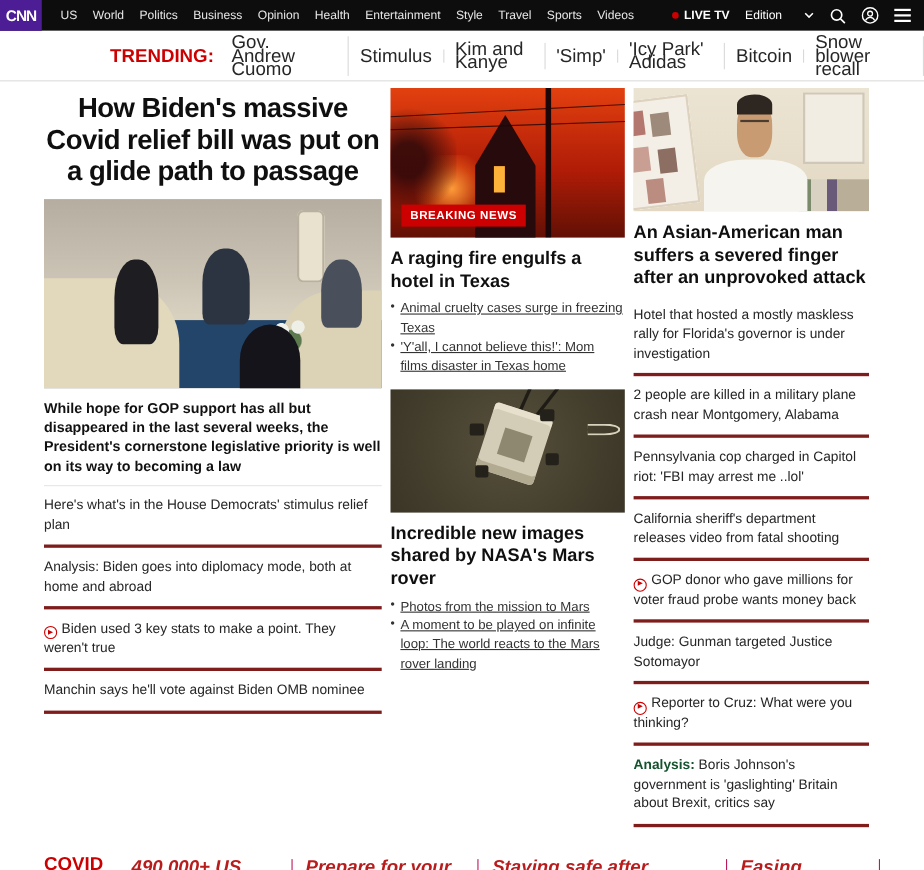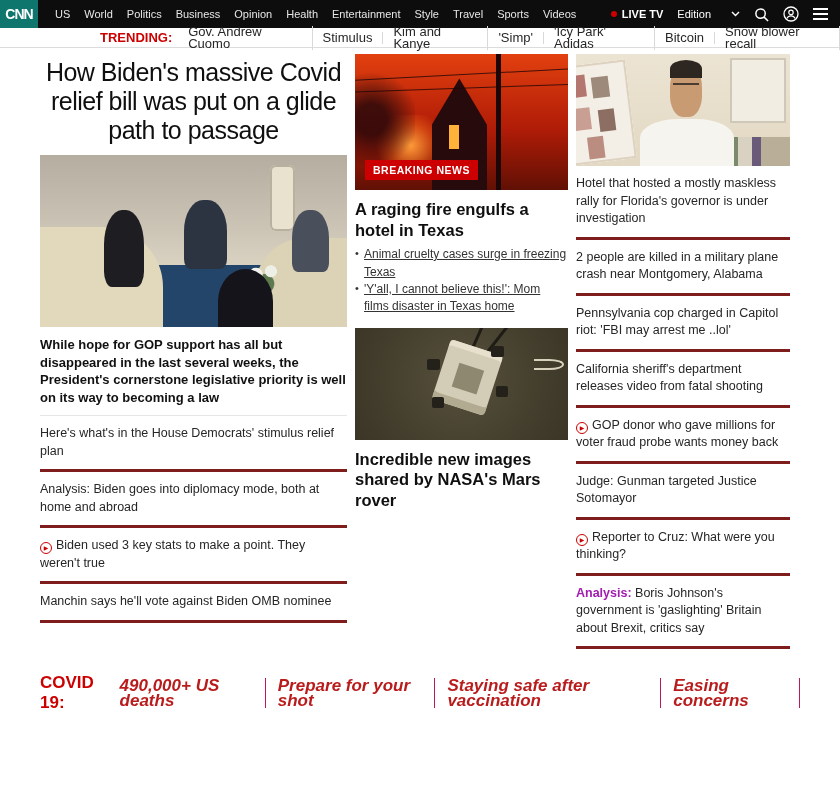--- a/index.html
+++ b/index.html
@@ -2,48 +2,48 @@
 <html><head>
 <meta charset="utf-8">
 <style>
   * { margin:0; padding:0; box-sizing:border-box; }
   html,body { width:840px; height:791px; overflow:hidden; background:#fff;
     font-family:"Liberation Sans", sans-serif; }
   a { text-decoration:none; cursor:pointer; }
 
   
   .topnav { height:28px; background:#0d0d0d; display:flex; align-items:center; }
-  .logo { width:38px; height:28px; background:#0f766e; color:#fff; font-weight:bold;
+  .logo { width:38px; height:28px; background:#4c1d95; color:#fff; font-weight:bold;
     font-size:14px; letter-spacing:-1px; display:flex; align-items:center; justify-content:center; }
   .navitems { display:flex; align-items:center; margin-left:10px; }
   .navitems a { color:#e6e6e6; font-size:11px; padding:0 7px; }
   .nav-right { margin-left:auto; display:flex; align-items:center; gap:14px; padding-right:12px; }
   .livetv { color:#fff; font-weight:bold; font-size:11px; display:flex; align-items:center; gap:5px; }
   .reddot { width:6px; height:6px; border-radius:50%; background:#cc0000; display:inline-block; }
   .edition { color:#fff; font-size:11px; display:flex; align-items:center; gap:20px; }
   .icon-btn { display:flex; align-items:center; }
   .hamburger { display:flex; flex-direction:column; gap:3px; }
   .hamburger span { width:15px; height:2px; background:#fff; display:block; }
 
   
-  .trending { height:20px; display:flex; align-items:center; font-size:13px;
+  .trending { height:46px; display:flex; align-items:center; font-size:17px;
     padding-left:100px; border-bottom:1px solid #dcdcdc; background:#fff; }
   .trending .tlabel { color:#cc0000; font-weight:bold; margin-right:6px; }
   .trending a { color:#262626; padding:0 10px; border-right:1px solid #d9d9d9; line-height:12px; }
 
   
   .main { display:grid; grid-template-columns:307px 213px 214px; column-gap:8px; padding:6px 40px 0; }
-  .lead-headline { font-size:25px; font-weight:normal; color:#0f0f0f; text-align:center;
+  .lead-headline { font-size:25px; font-weight:bold; color:#0f0f0f; text-align:center;
     line-height:1.16; letter-spacing:-0.5px; margin:4px 0 10px; display:block; }
   .scene { position:relative; width:100%; overflow:hidden; display:block; }
   .deck { font-size:13px; font-weight:bold; color:#111; line-height:1.35;
     padding:9px 0; border-bottom:1px solid #e6e6e6; display:block; }
   .link-item { display:block; font-size:12.5px; color:#262626; line-height:1.4;
     padding:9px 0; border-bottom:3px solid #7f1d1d; }
-  .link-item b { color:#a21caf; }
+  .link-item b { color:#14532d; }
   .vid { display:inline-flex; width:12px; height:12px; border:1px solid #cc0000; border-radius:50%;
     color:#cc0000; font-size:6px; align-items:center; justify-content:center;
     margin-right:4px; position:relative; top:1px; }
   .story-headline { display:block; font-size:16.5px; font-weight:bold; color:#0f0f0f;
     line-height:1.25; margin:9px 0 6px; }
   .bullets { list-style:none; }
   .bullets li { font-size:12px; color:#333; line-height:1.45; padding-left:9px; position:relative;text-decoration:underline; }
   .bullets li::before { content:"•"; position:absolute; left:0; top:0; font-size:11px; color:#333; }
   .gap { height:12px; }
 
@@ -233,38 +233,43 @@
       <span class="cable2"></span>
       <span class="rover-body"></span>
       <span class="rover-part"></span>
       <span class="wheel w1"></span>
       <span class="wheel w2"></span>
       <span class="wheel w3"></span>
       <span class="wheel w4"></span>
       <span class="squiggle"></span>
     </a>
     <a class="story-headline">Incredible new images shared by NASA's Mars rover</a>
+    <ul class="bullets">
+      <li>Photos from the mission to Mars</li>
+      <li>A moment to be played on infinite loop: The world reacts to the Mars rover landing</li>
+    </ul>
   </div>
 
   <div>
     <a class="scene man-scene">
       <span class="photo-wall">
           <i></i>
           <i></i>
           <i></i>
           <i></i>
           <i></i>
         </span>
       <span class="cabinet"></span>
       <span class="shelf-stuff"></span>
       <span class="shirt"></span>
       <span class="head"></span>
       <span class="hair"></span>
       <span class="glasses"></span>
     </a>
+    <a class="story-headline">An Asian-American man suffers a severed finger after an unprovoked attack</a>
     <a class="link-item"><span>Hotel that hosted a mostly maskless rally for Florida's governor is under investigation</span></a>
     <a class="link-item"><span>2 people are killed in a military plane crash near Montgomery, Alabama</span></a>
     <a class="link-item"><span>Pennsylvania cop charged in Capitol riot: 'FBI may arrest me ..lol'</span></a>
     <a class="link-item"><span>California sheriff's department releases video from fatal shooting</span></a>
     <a class="link-item"><span class="vid">▶</span><span>GOP donor who gave millions for voter fraud probe wants money back</span></a>
     <a class="link-item"><span>Judge: Gunman targeted Justice Sotomayor</span></a>
     <a class="link-item"><span class="vid">▶</span><span>Reporter to Cruz: What were you thinking?</span></a>
     <a class="link-item"><b>Analysis:</b><span> Boris Johnson's government is 'gaslighting' Britain about Brexit, critics say</span></a>
   </div>
 </div>

